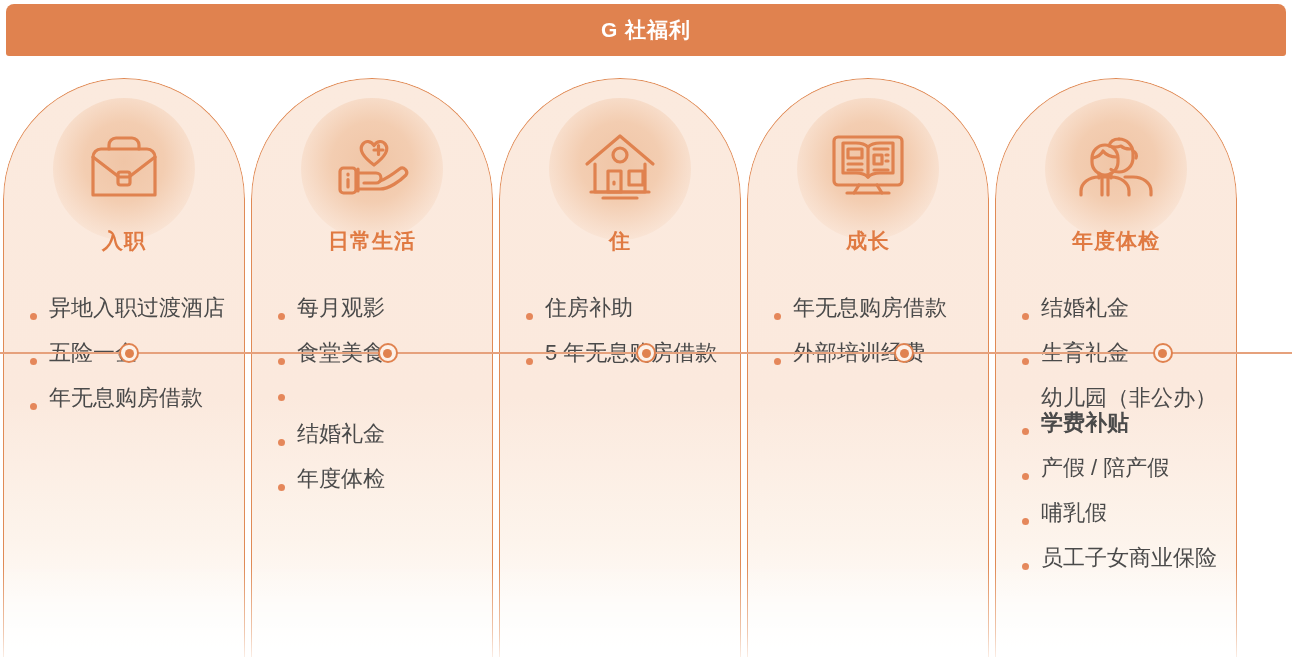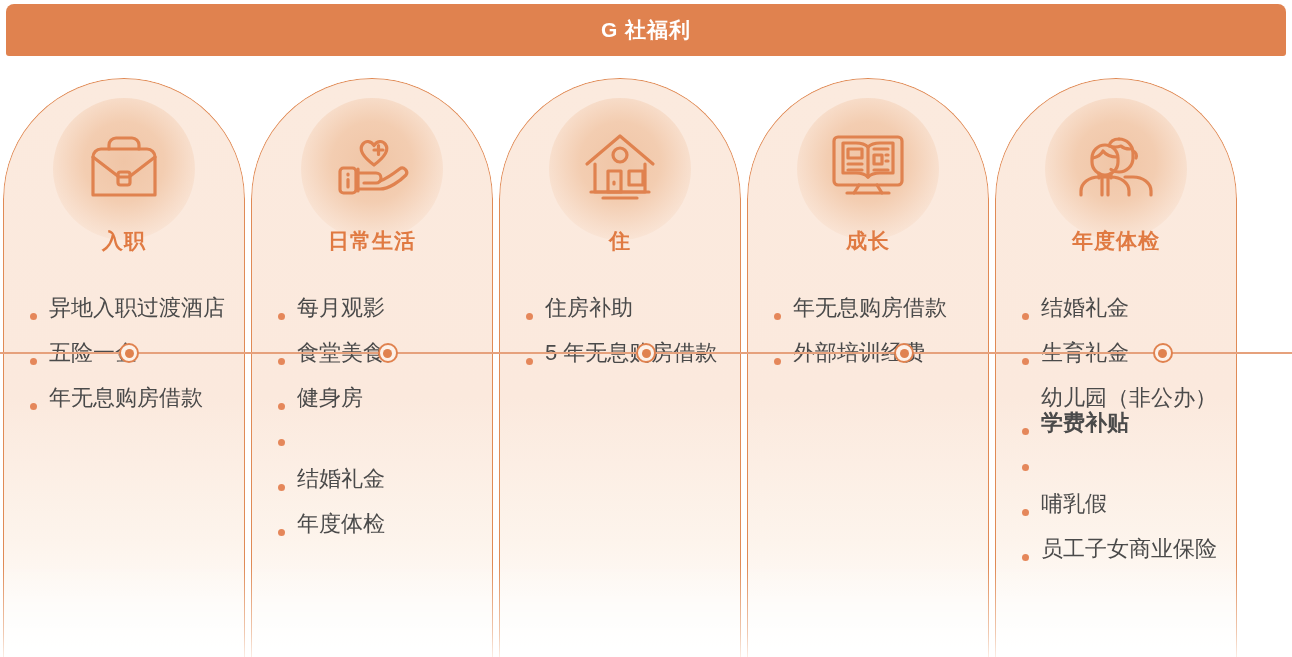--- a/index.html
+++ b/index.html
@@ -156,24 +156,20 @@
             <div class="list-item">
               <span class="bullet"></span>
               <span class="li-text"><span>每月观影</span></span>
             </div>
             <div class="list-item">
               <span class="bullet"></span>
               <span class="li-text"><span>食堂美食</span></span>
             </div>
             <div class="list-item">
               <span class="bullet"></span>
-              <span class="li-text"><span>健身房</span></span>
-            </div>
-            <div class="list-item">
-              <span class="bullet"></span>
             </div>
             <div class="list-item">
               <span class="bullet"></span>
               <span class="li-text"><span>结婚礼金</span></span>
             </div>
             <div class="list-item">
               <span class="bullet"></span>
               <span class="li-text"><span>年度体检</span></span>
             </div>
           </div>
@@ -261,20 +257,21 @@
             <div class="list-item">
               <span class="bullet"></span>
               <span class="li-text"><span>生育礼金</span></span>
             </div>
             <div class="list-item">
               <span class="bullet"></span>
               <span class="li-text"><span>幼儿园（非公办）</span><span class="wrap2">学费补贴</span></span>
             </div>
             <div class="list-item">
               <span class="bullet"></span>
+              <span class="li-text"><span>产假 / 陪产假</span></span>
             </div>
             <div class="list-item">
               <span class="bullet"></span>
               <span class="li-text"><span>哺乳假</span></span>
             </div>
             <div class="list-item">
               <span class="bullet"></span>
               <span class="li-text"><span>员工子女商业保险</span></span>
             </div>
           </div>

